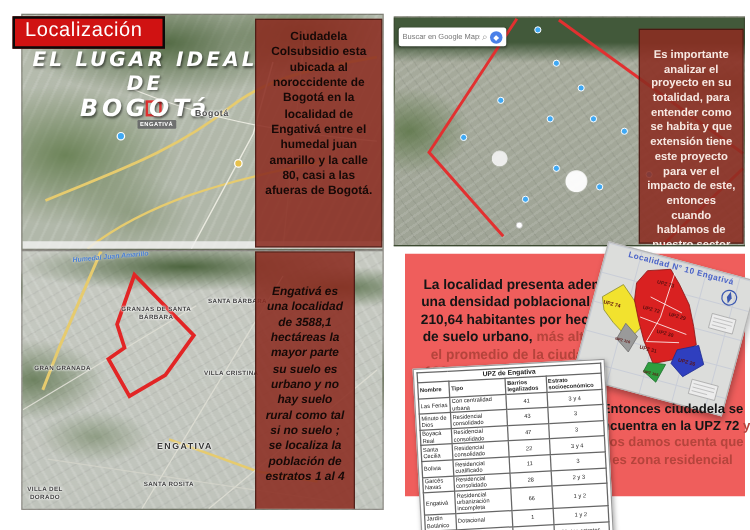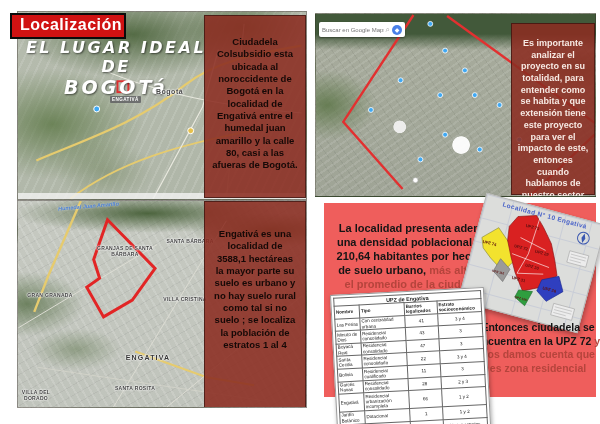--- a/index.html
+++ b/index.html
@@ -37,23 +37,23 @@
       radial-gradient(circle 14px at 52% 72%, rgba(255,255,255,.95) 0 60%, rgba(255,255,255,0) 65%),
       radial-gradient(circle 10px at 30% 62%, rgba(245,245,245,.9) 0 60%, rgba(245,245,245,0) 66%),
       repeating-linear-gradient(145deg, rgba(255,255,255,.10) 0 2px, rgba(255,255,255,0) 2px 6px),
       repeating-linear-gradient(55deg, rgba(90,95,85,.12) 0 1px, rgba(90,95,85,0) 1px 8px),
       linear-gradient(#a8ac9d, #9fa496);
   }
 
   .attrib { position:absolute; left:0; right:0; bottom:0; height:6px; background:rgba(240,240,238,.85); }
 
   
-  .banner { position:absolute; left:10px; top:13px; padding:1px 2px 3px 8px;
+  .banner { position:absolute; left:10px; top:13px; padding:1px 16px 3px 8px;
     background:#d01212; border:2px solid #0a0a0a; color:#ffffff;
-    font-size:16px; font-weight:bold; letter-spacing:.5px; }
+    font-size:16px; font-weight:normal; letter-spacing:.5px; }
 
   
   .headline { position:absolute; left:2px; top:26px; width:192px; text-align:center; color:#ffffff;
     font-family:"DejaVu Sans", sans-serif; font-weight:bold;
     text-shadow:1px 1px 2px rgba(0,0,0,.55);font-style:italic; }
   .headline .l1 { font-size:16px; letter-spacing:2.5px; }
   .headline .l2 { font-size:19px; letter-spacing:3px; }
 
   
   .maplabel { position:absolute; font-size:5px; font-weight:bold; color:#3d3d3d; text-align:center;
@@ -62,22 +62,22 @@
   .maplabel.big { font-size:7px; letter-spacing:1.2px; color:#333; }
   .maplabel.city { font-size:7px; letter-spacing:.5px; color:#4a4a4a; }
   .boxlabel { position:absolute; font-size:4.6px; font-weight:bold; color:#fff;
     background:rgba(92,92,96,.8); padding:1px 2px; border-radius:1px; letter-spacing:.4px; }
   .wetlabel { position:absolute; font-size:5.5px; font-style:italic; color:#4a7fd4;
     transform:rotate(-5deg); text-shadow:0 0 2px rgba(255,255,255,.8); font-weight:bold; }
 
   
   .darkpanel { position:absolute; background:rgba(139,44,33,.88); border:1px solid rgba(30,8,5,.55); }
   .darkpanel p { font-size:9.5px; font-weight:bold; line-height:1.3; text-align:center; color:#160907; }
-  .p1 { left:186px; top:3px; width:102px; height:183px; padding:20px 6px; }
-  .p2 { left:186px; top:0; width:102px; height:208px; padding:26px 7px; }
+  .p1 { left:186px; top:3px; width:102px; height:183px; padding:8px 6px; }
+  .p2 { left:186px; top:0; width:80px; height:208px; padding:26px 7px;font-style:italic; }
   .p3 { left:195px; top:9px; width:84px; height:172px; padding:14px 5px; }
   .p3 p { color:#f7e9e3; font-size:9px; }
 
   
   .searchbox { position:absolute; left:3px; top:8px; width:86px; height:15px; background:#fff;
     border-radius:2px; box-shadow:0 1px 2px rgba(0,0,0,.4); display:flex; align-items:center; padding:0 3px; }
   .searchbox input { flex:1; min-width:0; border:none; outline:none; font-size:6px; color:#555;
     font-family:"Liberation Sans", sans-serif; background:transparent; }
   .mag { font-size:8px; color:#999; line-height:1; margin:0 2px; }
   .dirbtn { width:10px; height:10px; border-radius:50%; background:#4a80e8; color:#fff; font-size:6px;

